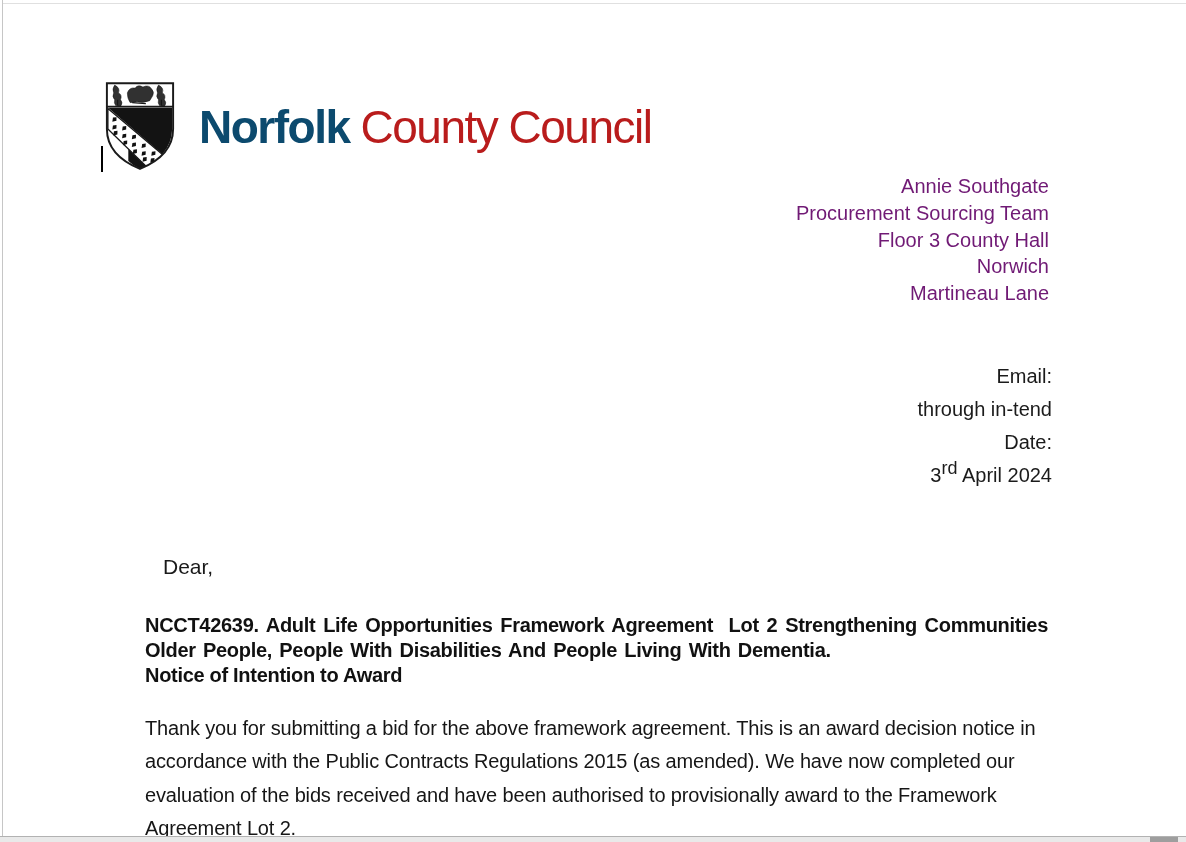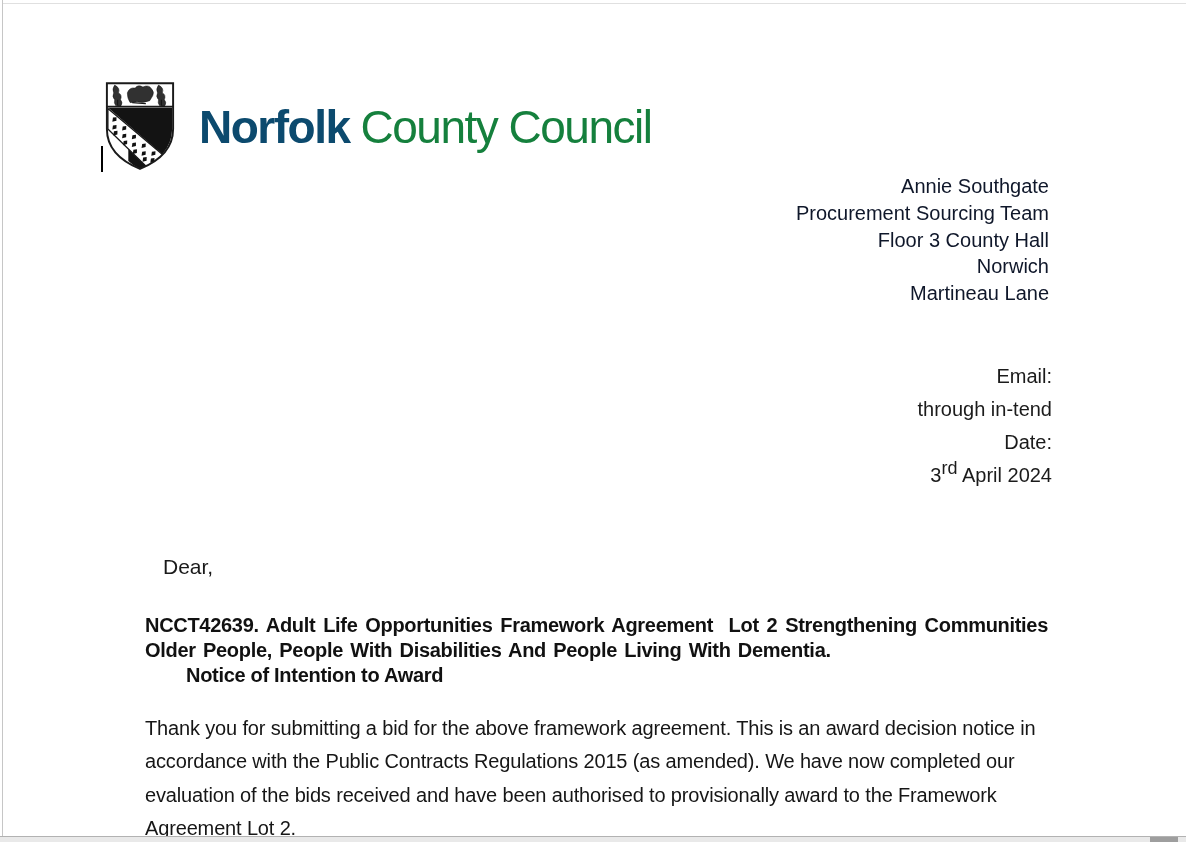--- a/index.html
+++ b/index.html
@@ -10,40 +10,40 @@
   }
   .page{position:absolute;inset:0;background:#fff;}
   .edge-top{position:absolute;left:3px;top:3px;right:0;height:1px;background:#e0e0e0;}
   .edge-left{position:absolute;left:2px;top:0;width:1px;height:842px;background:#c6c6c6;}
 
   
   .logo{position:absolute;left:103px;top:80px;display:flex;align-items:center;}
   .crest{width:74px;height:92px;flex:0 0 auto;}
   .logo-text{margin-left:22px;font-size:46px;letter-spacing:-1.5px;white-space:nowrap;line-height:1;padding-top:2px;}
   .logo-norfolk{font-weight:700;margin-right:11px;}
-  .logo-county{font-weight:400;color:#15803d;}
+  .logo-county{font-weight:400;color:#b91c1c;}
 
   .cursor{position:absolute;left:101px;top:146px;width:2px;height:26px;background:#000;}
 
   
-  .address{position:absolute;right:137px;top:173px;text-align:right;font-size:20px;line-height:26.8px;color:#0f172a;}
+  .address{position:absolute;right:137px;top:173px;text-align:right;font-size:20px;line-height:26.8px;color:#701a75;}
 
   
   .meta{position:absolute;right:134px;top:360px;font-size:20px;line-height:33px;color:#1b1b1b;}
   .meta-row{display:flex;justify-content:flex-end;flex-direction:column;}
   .meta-label{text-align:right;}
   .meta-value{width:252px;text-align:right;}
   .meta-value sup{font-size:18px;vertical-align:super;line-height:0;}
 
   .salutation{position:absolute;left:163px;top:554px;font-size:21px;line-height:26px;}
 
   .subject{position:absolute;left:145px;width:903px;top:613px;font-weight:700;
            font-size:20px;line-height:25px;letter-spacing:-0.3px;color:#111;}
   .subject-main{text-align:justify;word-spacing:2px;}
-  .subject-sub{text-align:left;margin-left:41px;}
+  .subject-sub{text-align:left;}
 
   .body-par{position:absolute;left:145px;top:712px;width:905px;font-size:20px;
             letter-spacing:-0.15px;line-height:33.4px;color:#161616;}
 
   
   .scroll-strip{position:absolute;left:0;bottom:0;width:1186px;height:5px;background:#e9e9e9;border-top:1px solid #b2b2b2;cursor:pointer;}
   .scroll-thumb{position:absolute;right:8px;bottom:0;width:28px;height:5px;background:#9e9e9e;}
 </style>
 </head>
 <body>

